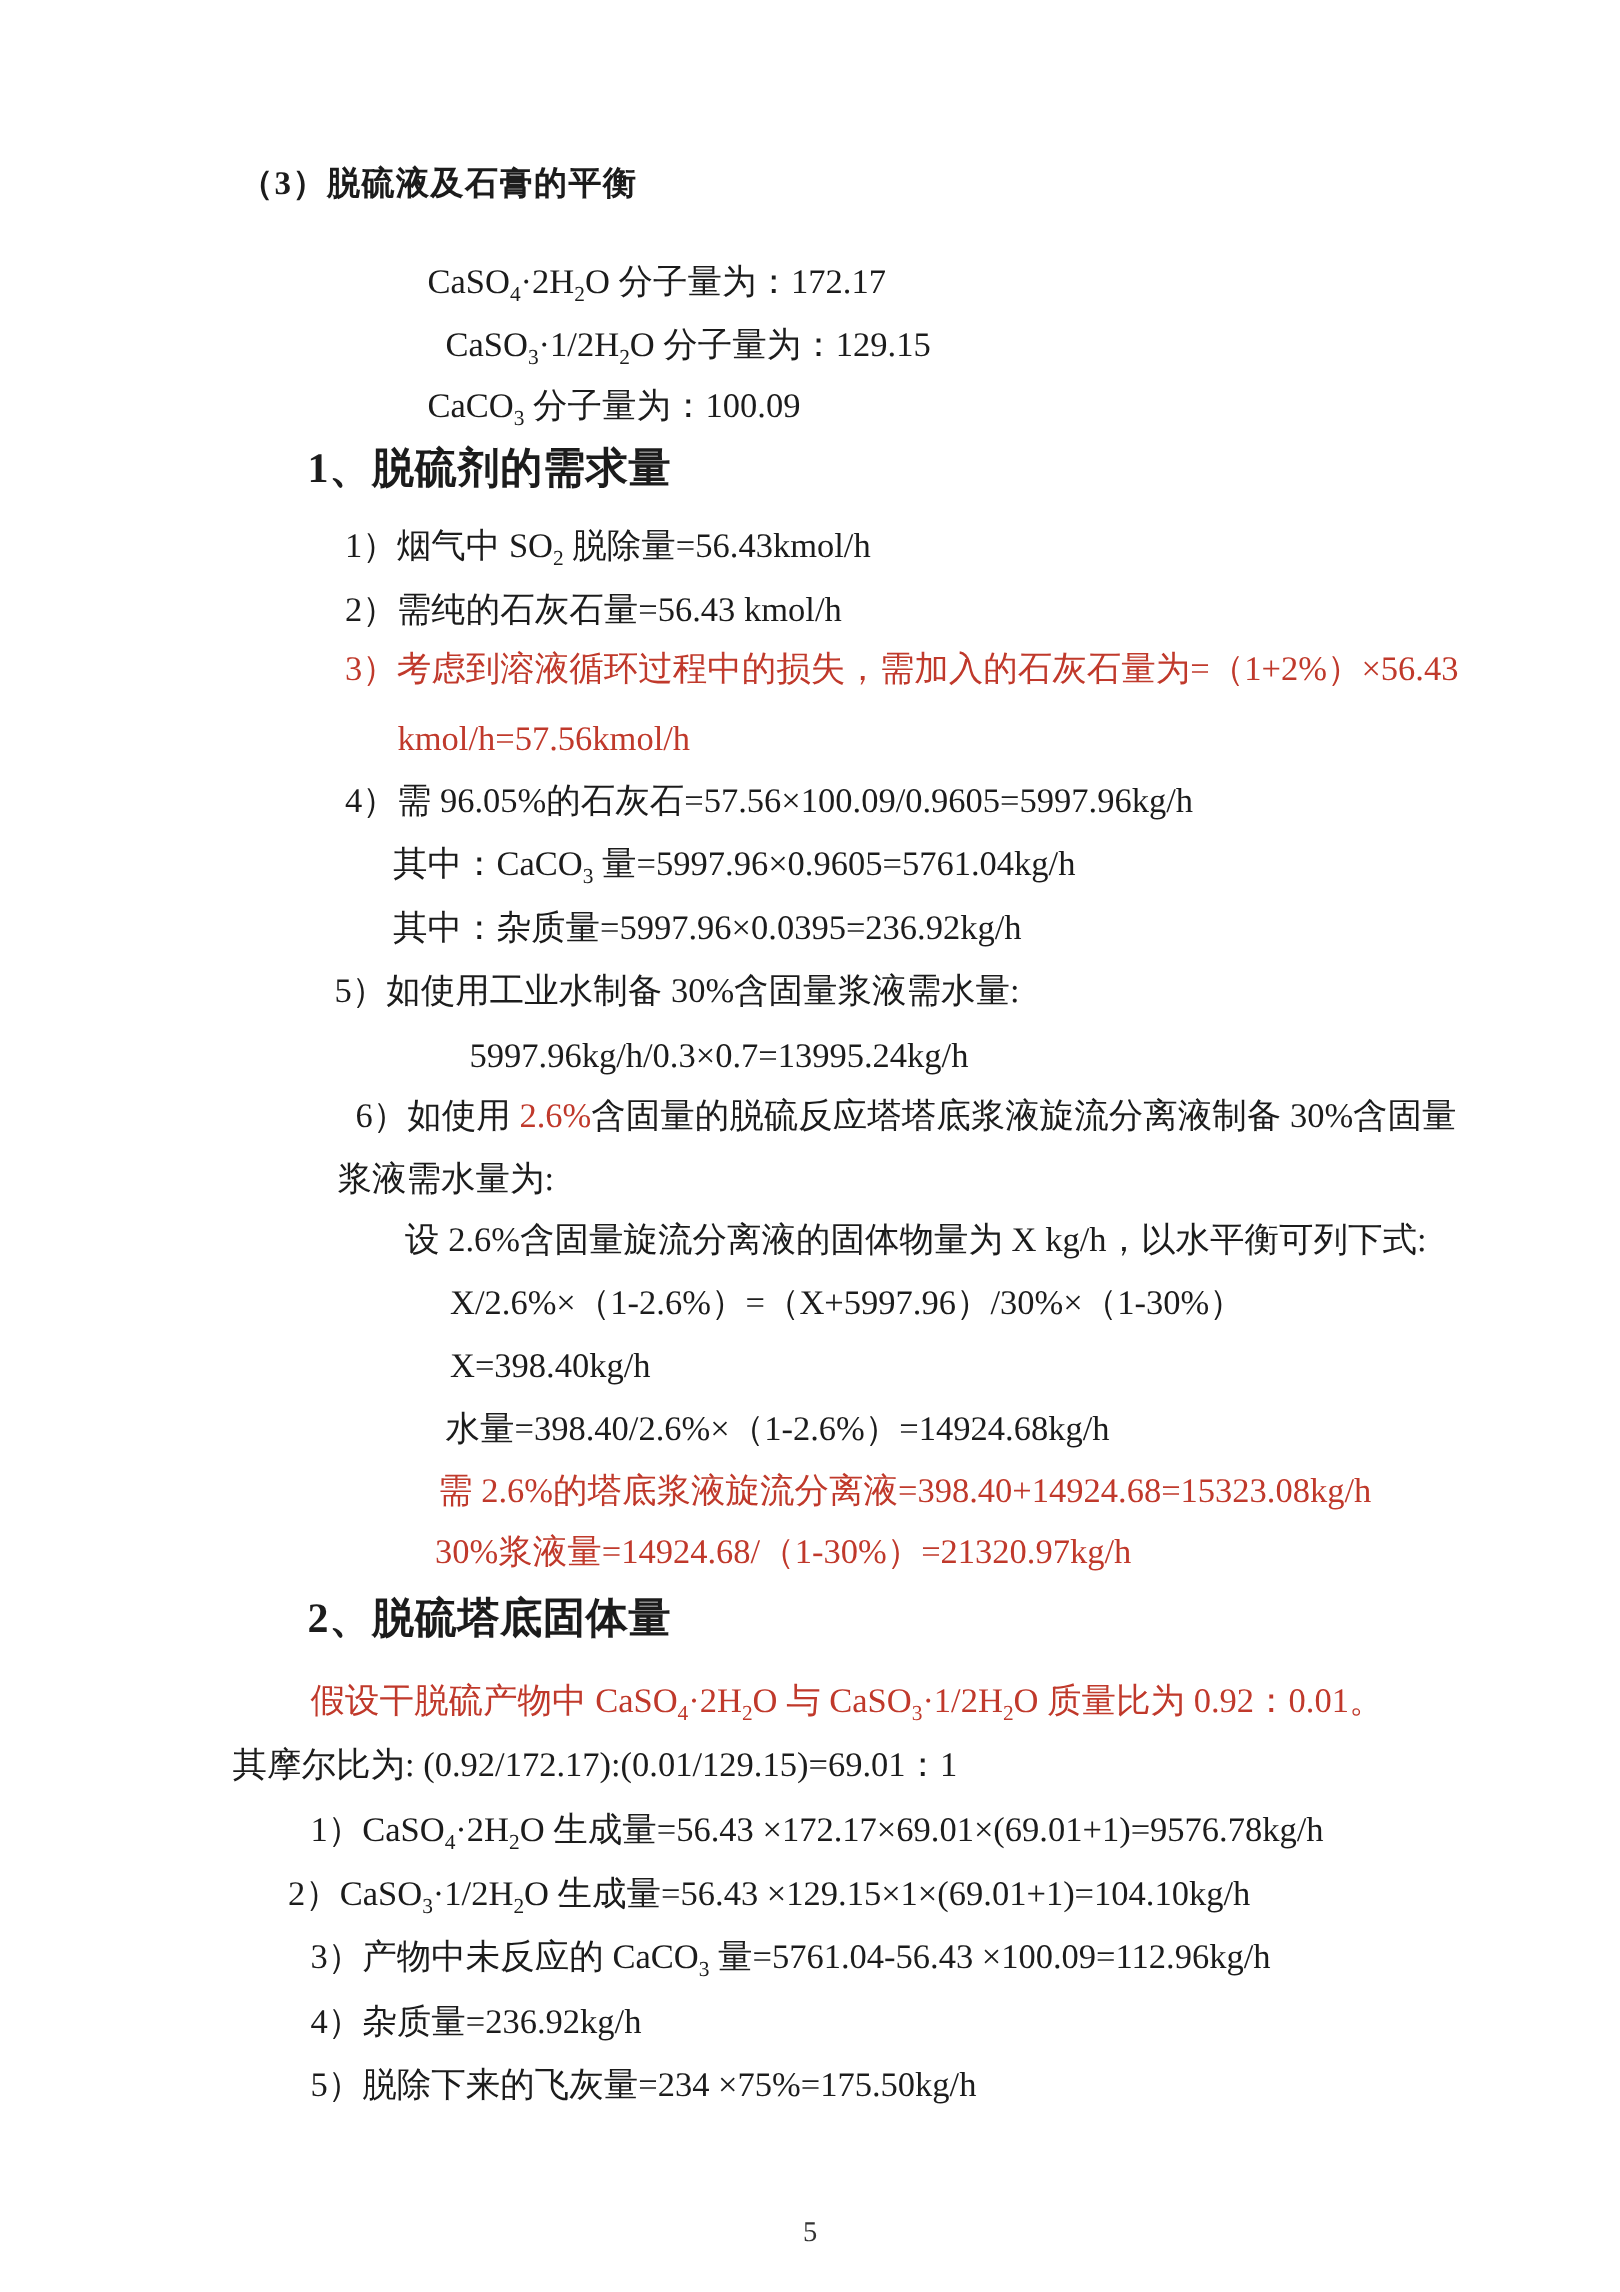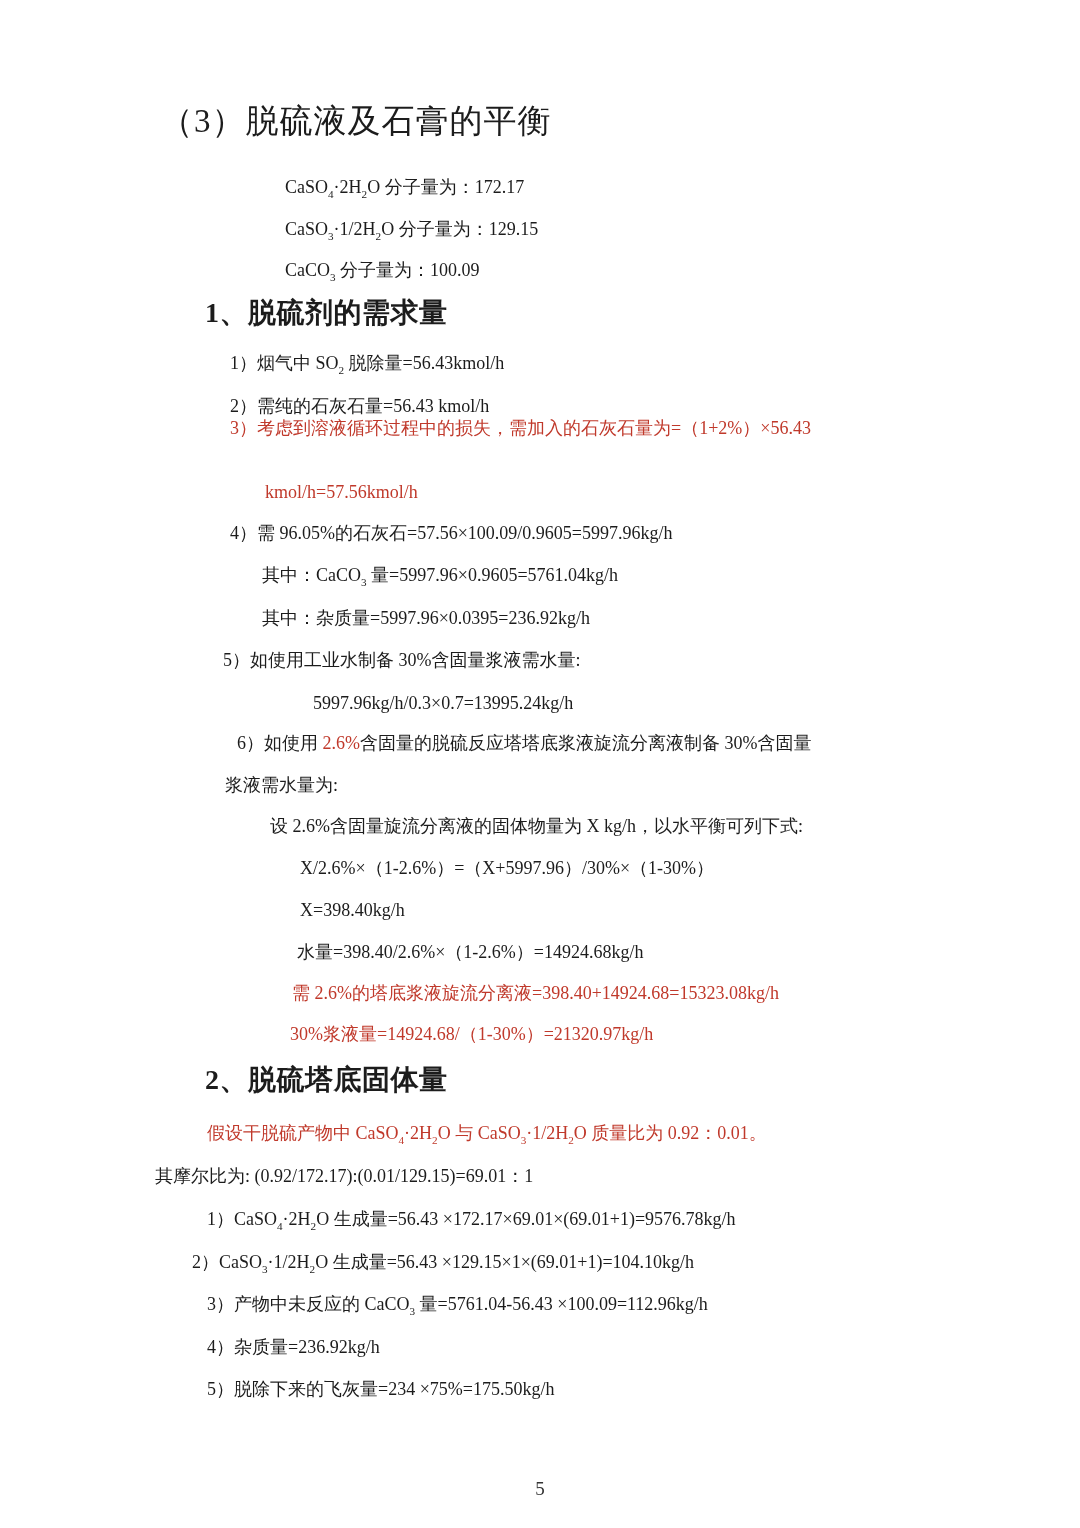--- a/index.html
+++ b/index.html
@@ -12,26 +12,26 @@
     width: 1080px;
     height: 1528px;
     background: #ffffff;
     font-family: "Liberation Serif", "DejaVu Serif", serif;
     color: #1c1c1c;
     overflow: hidden;
   }
   .line {
     position: absolute;
     white-space: nowrap;
-    font-size: 18px;
+    font-size: 23px;
     line-height: 27px;
   }
   .line.title {
-    font-size: 33px;
-    font-weight: normal;
+    font-size: 22px;
+    font-weight: bold;
     letter-spacing: 1px;
   }
   .line.heading {
     font-size: 28px;
     font-weight: bold;
     letter-spacing: 0.5px;
   }
   .red {
     color: var(--accent-red, #c0392b);
   }
@@ -49,26 +49,26 @@
     color: #333;
   }
 </style>
 </head>
 <body>
 
 <div class="page" style="color: rgb(28, 28, 28); background: rgb(255, 255, 255);">
   <div>
       <div class="line title" style="top: 108px; left: 160px;"><span>（3）脱硫液及石膏的平衡</span></div>
       <div class="line" style="top: 174px; left: 285px;"><span>CaSO</span><sub>4</sub><span>·2H</span><sub>2</sub><span>O 分子量为：172.17</span></div>
-      <div class="line" style="top: 216px; left: 285px;"><span>CaSO</span><sub>3</sub><span>·1/2H</span><sub>2</sub><span>O 分子量为：129.15</span></div>
+      <div class="line" style="top: 216px; left: 297px;"><span>CaSO</span><sub>3</sub><span>·1/2H</span><sub>2</sub><span>O 分子量为：129.15</span></div>
       <div class="line" style="top: 257px; left: 285px;"><span>CaCO</span><sub>3</sub><span> 分子量为：100.09</span></div>
       <div class="line heading" style="top: 299px; left: 205px;"><span>1、脱硫剂的需求量</span></div>
       <div class="line" style="top: 350px; left: 230px;"><span>1）烟气中 SO</span><sub>2</sub><span> 脱除量=56.43kmol/h</span></div>
       <div class="line" style="top: 393px; left: 230px;"><span>2）需纯的石灰石量=56.43 kmol/h</span></div>
-      <div class="line" style="top: 415px; left: 230px;"><span class="red">3）考虑到溶液循环过程中的损失，需加入的石灰石量为=（1+2%）×56.43</span></div>
+      <div class="line" style="top: 432px; left: 230px;"><span class="red">3）考虑到溶液循环过程中的损失，需加入的石灰石量为=（1+2%）×56.43</span></div>
       <div class="line" style="top: 479px; left: 265px;"><span class="red">kmol/h=57.56kmol/h</span></div>
       <div class="line" style="top: 520px; left: 230px;"><span>4）需 96.05%的石灰石=57.56×100.09/0.9605=5997.96kg/h</span></div>
       <div class="line" style="top: 562px; left: 262px;"><span>其中：CaCO</span><sub>3</sub><span> 量=5997.96×0.9605=5761.04kg/h</span></div>
       <div class="line" style="top: 605px; left: 262px;"><span>其中：杂质量=5997.96×0.0395=236.92kg/h</span></div>
       <div class="line" style="top: 647px; left: 213px; margin-left: 10px;"><span>5）如使用工业水制备 30%含固量浆液需水量:</span></div>
       <div class="line" style="top: 690px; left: 313px;"><span>5997.96kg/h/0.3×0.7=13995.24kg/h</span></div>
       <div class="line" style="top: 730px; left: 237px;"><span>6）如使用 </span><span class="red">2.6%</span><span>含固量的脱硫反应塔塔底浆液旋流分离液制备 30%含固量</span></div>
       <div class="line" style="top: 772px; left: 225px;"><span>浆液需水量为:</span></div>
       <div class="line" style="top: 813px; left: 270px;"><span>设 2.6%含固量旋流分离液的固体物量为 X kg/h，以水平衡可列下式:</span></div>
       <div class="line" style="top: 855px; left: 300px;"><span>X/2.6%×（1-2.6%）=（X+5997.96）/30%×（1-30%）</span></div>

